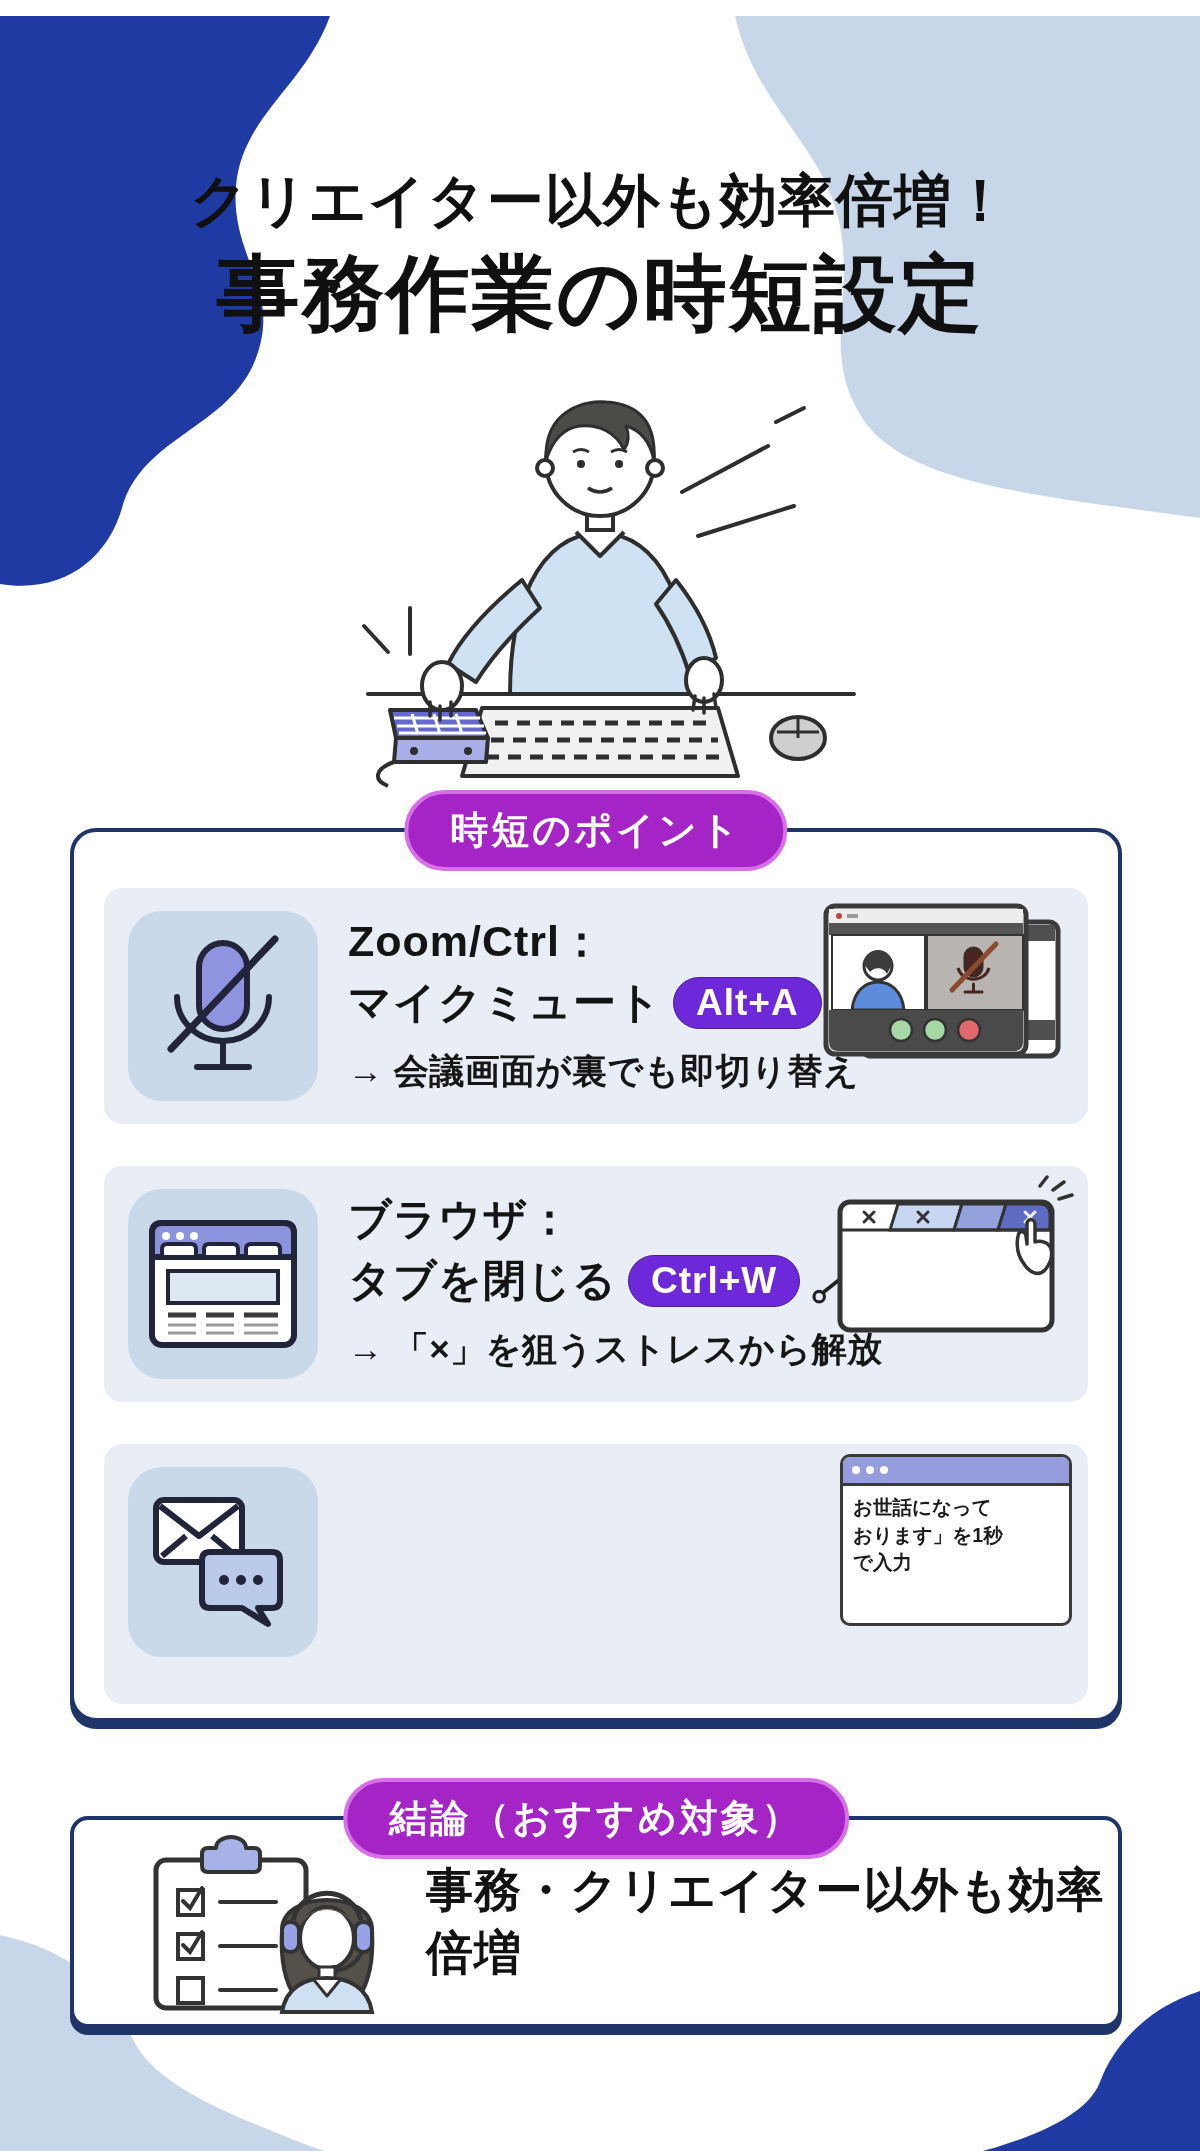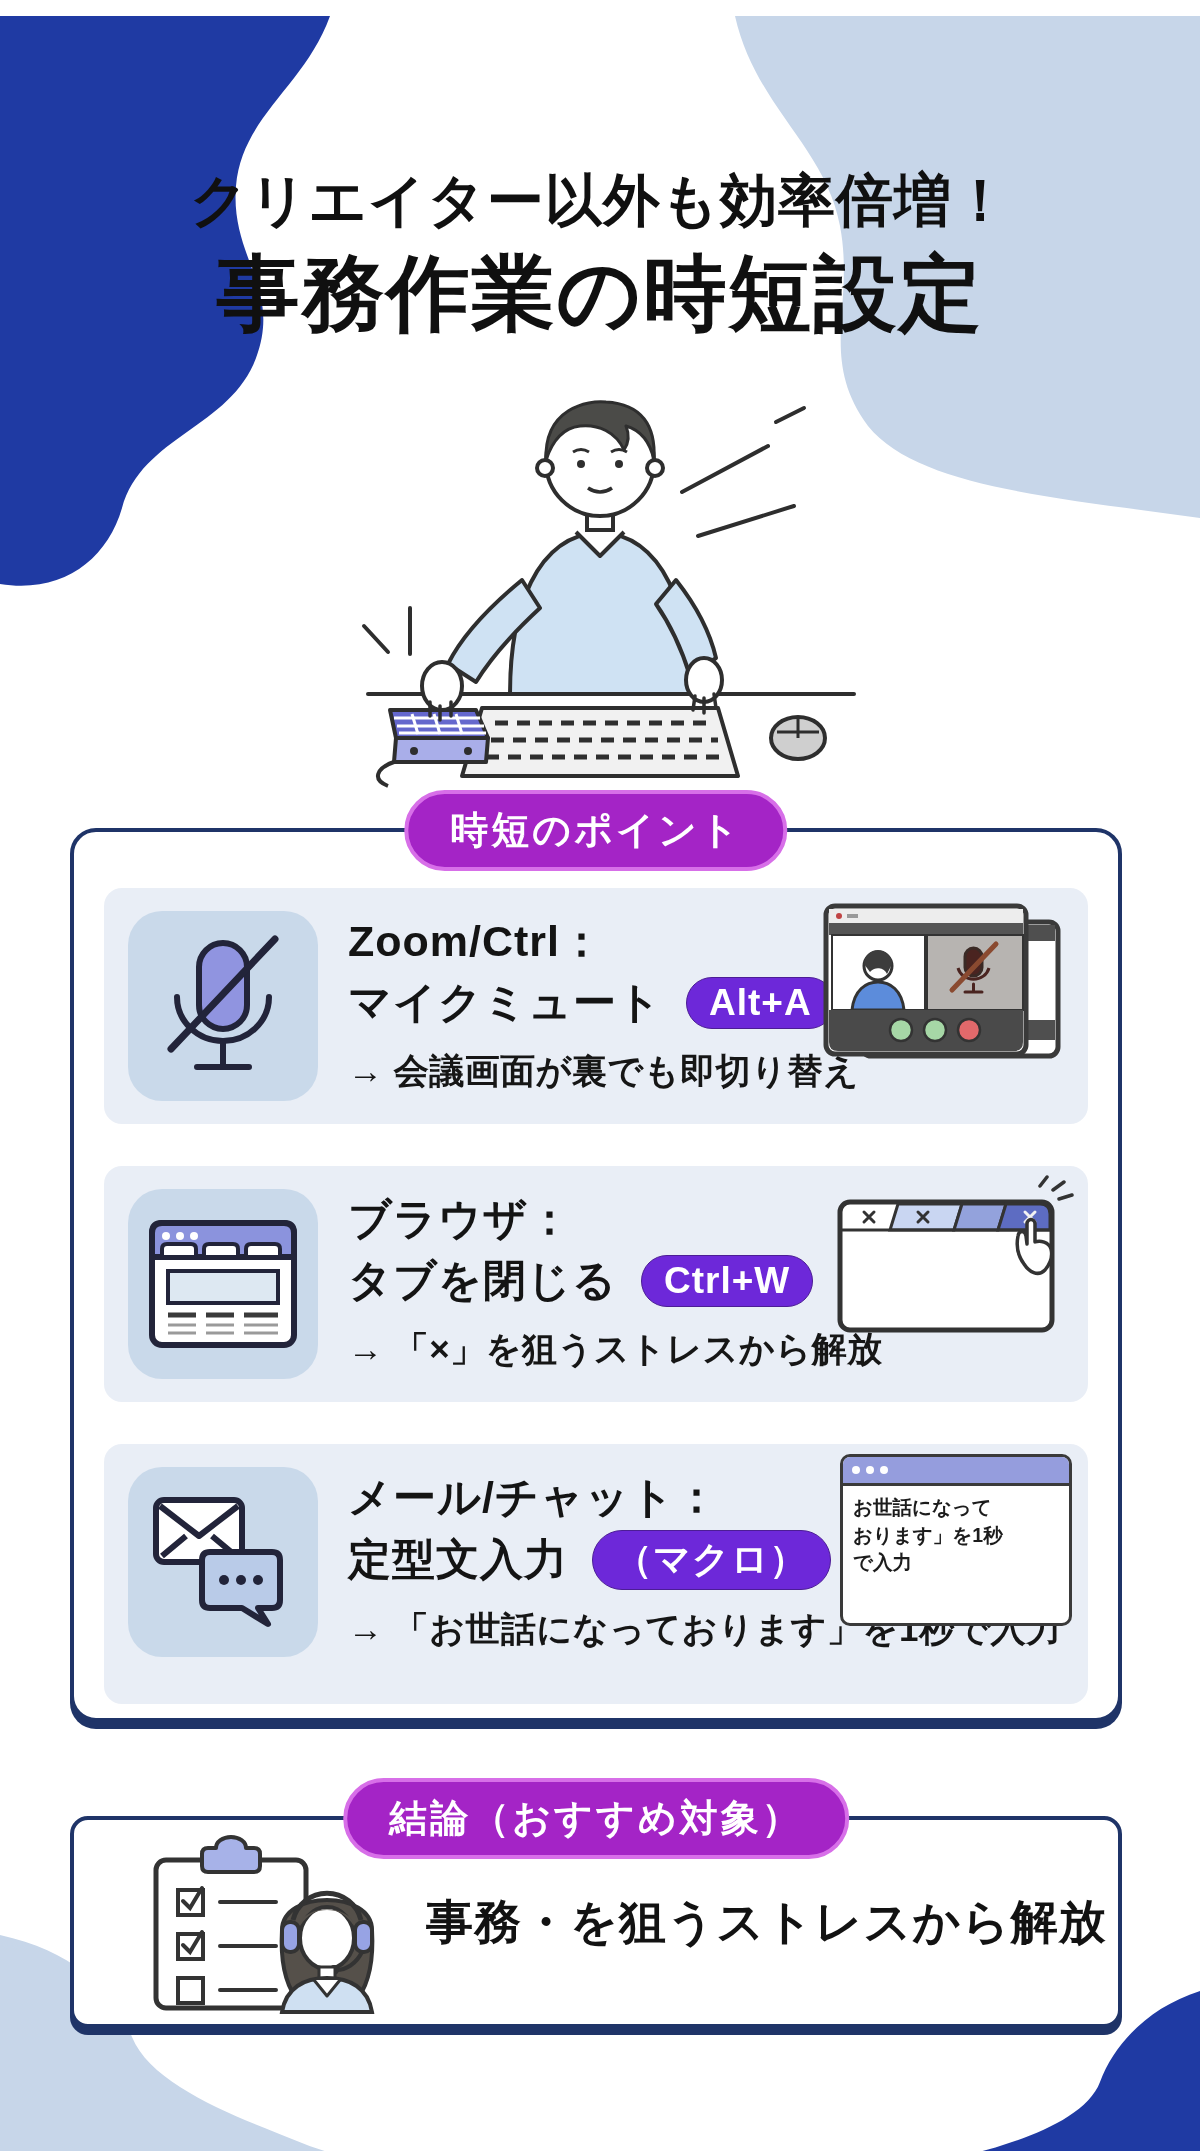--- a/index.html
+++ b/index.html
@@ -43,21 +43,21 @@
     position:relative;background:#e9eef6;border-radius:18px;
     padding:23px 24px;display:flex;align-items:flex-start;min-height:190px;
   }
   .point-row.tall{min-height:214px;}
   .icon-tile{
     flex:none;width:190px;height:190px;border-radius:34px;background:#c9d9ea;
     display:flex;align-items:center;justify-content:center;
   }
   .row-text{margin-left:30px;padding-top:2px;}
   .row-heading{font-size:43px;font-weight:900;line-height:1.32;color:#141414;letter-spacing:1px;}
-  .row-action-line{display:flex;align-items:center;gap:24px;margin-top:4px;}
+  .row-action-line{display:flex;align-items:center;gap:11px;margin-top:4px;}
   .row-action{font-size:43px;font-weight:900;color:#141414;letter-spacing:1px;}
   .shortcut-badge{
     background:#6d28d9;border:1px solid #4c1d95;color:#ffffff;
     font-size:37px;font-weight:800;padding:4px 22px;border-radius:40px;
     letter-spacing:1px;white-space:nowrap;
   }
   .row-result{margin-top:16px;font-size:35px;font-weight:800;color:#161616;letter-spacing:0.5px;}
   .click-arrow{width:54px;height:48px;flex:none;}
   .row-art{position:absolute;}
   .art-videocall{right:16px;top:14px;width:250px;height:166px;}
@@ -260,33 +260,20 @@
           <svg width="150" height="140" viewBox="0 0 150 140">
             <rect x="8" y="8" width="86" height="62" rx="8" fill="#ffffff" stroke="#22243a" stroke-width="6"></rect>
             <path d="M12,14 L51,44 L90,14" fill="none" stroke="#22243a" stroke-width="6" stroke-linejoin="round"></path>
             <path d="M14,64 L38,44 M88,64 L64,44" fill="none" stroke="#22243a" stroke-width="6"></path>
             <path d="M62,60 h62 q8,0 8,8 v40 q0,8 -8,8 h-14 l10,16 -26,-16 h-32 q-8,0 -8,-8 v-40 q0,-8 8,-8 Z" fill="#b9cbe8" stroke="#22243a" stroke-width="6" stroke-linejoin="round"></path>
             <circle cx="76" cy="88" r="5" fill="#22243a"></circle>
               <circle cx="93" cy="88" r="5" fill="#22243a"></circle>
               <circle cx="110" cy="88" r="5" fill="#22243a"></circle>
           </svg>
         </div>
-        <div class="row-text">
-          <div class="row-heading">メール/チャット：</div>
-          <div class="row-action-line">
-            <span class="row-action">定型文入力</span>
-            <span class="shortcut-badge">（マクロ）</span>
-            <svg class="click-arrow" viewBox="0 0 50 46">
-              <circle cx="7" cy="38" r="5" fill="none" stroke="#222222" stroke-width="3"></circle>
-              <path d="M12,33 C20,27 28,20 40,11" fill="none" stroke="#222222" stroke-width="3.5" stroke-linecap="round"></path>
-              <path d="M40,11 L29,10 M40,11 L38,22" fill="none" stroke="#222222" stroke-width="3.5" stroke-linecap="round"></path>
-            </svg>
-          </div>
-          <div class="row-result">→ 「お世話になっております」を1秒で入力</div>
-        </div>
         <div class="row-art snippet-window">
           <div class="snippet-titlebar">
             <span class="snippet-dot"></span>
             <span class="snippet-dot"></span>
             <span class="snippet-dot"></span>
           </div>
           <div class="snippet-body">
             <div>お世話になって</div>
             <div>おります」を1秒</div>
             <div>で入力</div>
@@ -318,17 +305,17 @@
         <path d="M158,92 C160,70 210,70 212,92 C204,80 196,76 185,76 C174,76 166,80 158,92 Z" fill="#55504a"></path>
         <path d="M151,86 A35,35 0 0 1 219,86" stroke="#333333" stroke-width="5" fill="none"></path>
         <rect x="140" y="88" width="17" height="30" rx="8" fill="#97a3e4" stroke="#333333" stroke-width="4"></rect>
         <rect x="213" y="88" width="17" height="30" rx="8" fill="#97a3e4" stroke="#333333" stroke-width="4"></rect>
         <path d="M220,118 C214,130 204,136 194,136" stroke="#333333" stroke-width="4" fill="none"></path>
         <circle cx="192" cy="136" r="5" fill="#333333"></circle>
         <rect x="177" y="133" width="16" height="14" fill="#ffffff" stroke="#333333" stroke-width="3"></rect>
         <path d="M140,178 C144,154 162,144 185,144 C208,144 226,154 230,178 Z" fill="#cfe0f2" stroke="#333333" stroke-width="4"></path>
         <path d="M172,146 L185,162 L198,146" fill="#ffffff" stroke="#333333" stroke-width="3" stroke-linejoin="round"></path>
       </svg>
-      <div class="conclusion-text">事務・を狙うストレスから解放</div>
+      <div class="conclusion-text">事務・クリエイター以外も効率倍増</div>
     </div>
   </div>
 
 </div>
 
 </body></html>

